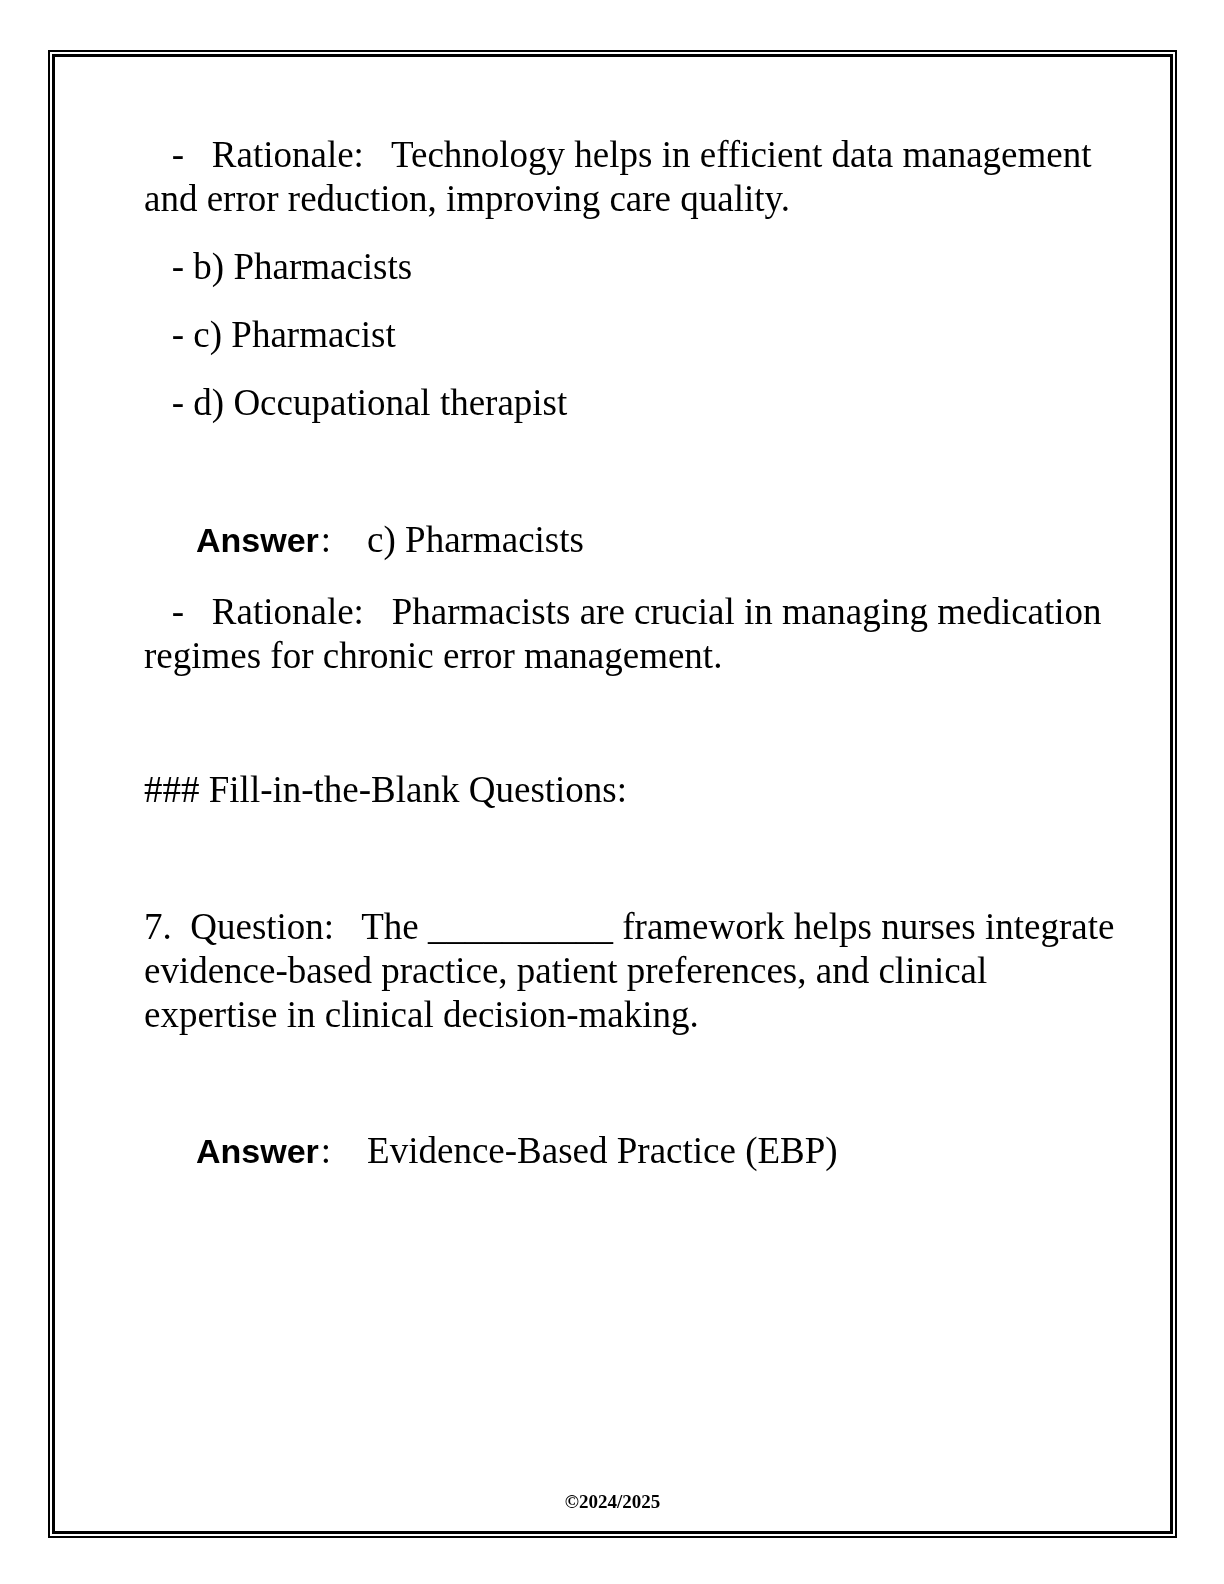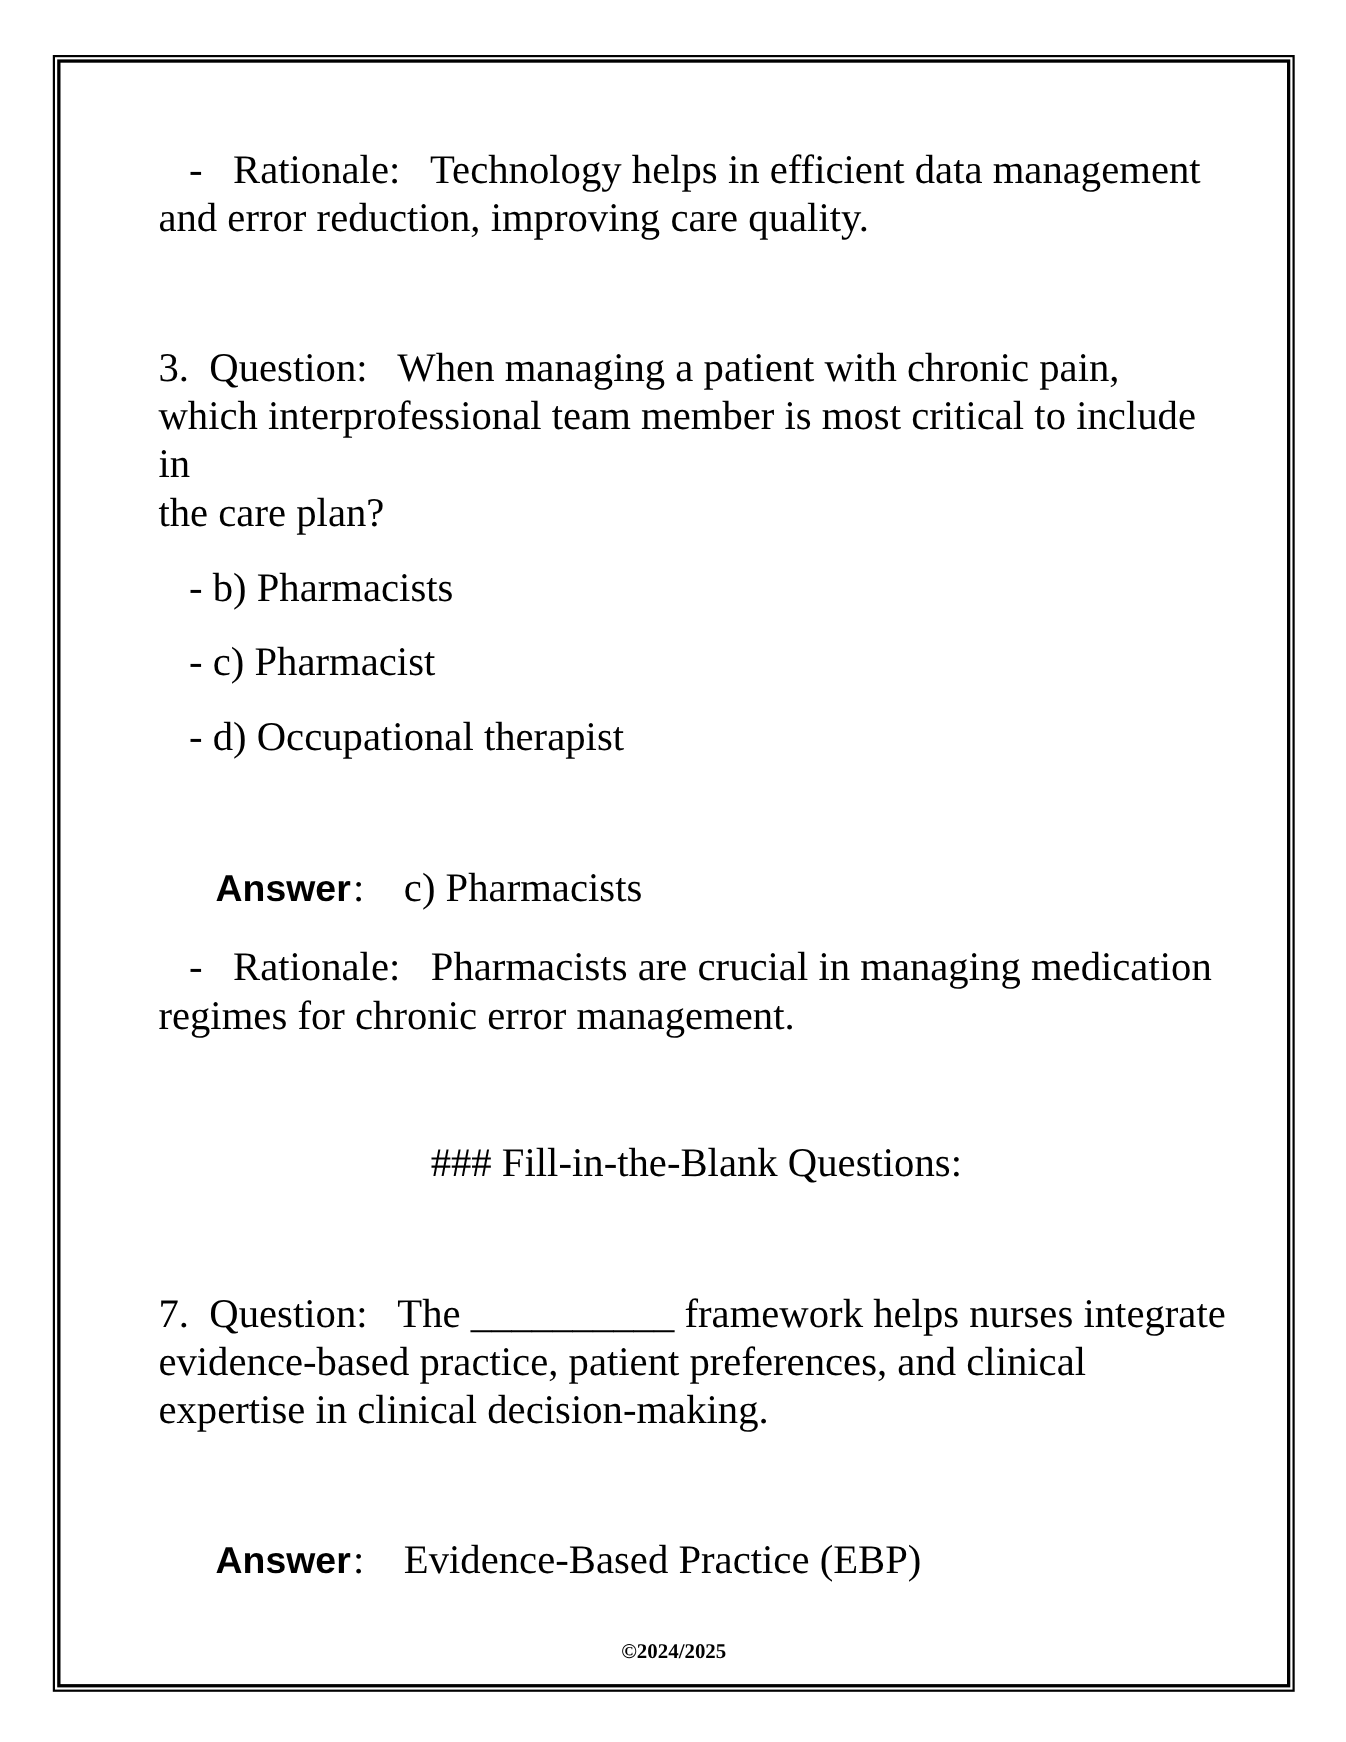--- a/index.html
+++ b/index.html
@@ -39,21 +39,21 @@
   .para {
     margin: 0;
     font-size: 37px;
     line-height: 44px;
     white-space: pre-wrap;
     font-weight: normal;
   }
   .mt-first { margin-top: 38px; }
   .mt-block  { margin-top: 92px; }
   .mt-block2 { margin-top: 93px; }
-  .mt-block3 { margin-top: 90px; text-align: center; }
+  .mt-block3 { margin-top: 90px; }
   .mt-opt-first { margin-top: 25px; }
   .mt-opt { margin-top: 24px; }
   .mt-small { margin-top: 28px; }
   .answer-line { padding-left: 52px; }
   .answer-label {
     font-family: "Liberation Sans", "DejaVu Sans", sans-serif;
     font-weight: bold;
     font-size: 34px;
   }
   .answer-colon { margin-left: 2px; }
@@ -72,23 +72,20 @@
 </style>
 </head>
 <body>
 
 <div class="page">
   <div class="border-outer">
     <div class="border-inner">
       <div class="content">
         <p class="para mt-first">   -   Rationale:   Technology helps in efficient data management
 and error reduction, improving care quality.</p>
-        <p class="para mt-block">3.  Question:   When managing a patient with chronic pain,
-which interprofessional team member is most critical to include in
-the care plan?</p>
         <p class="para mt-opt">   - b) Pharmacists</p>
         <p class="para mt-opt">   - c) Pharmacist</p>
         <p class="para mt-opt">   - d) Occupational therapist</p>
         <p class="para answer-line mt-block2"><span class="answer-label">Answer</span><span class="answer-colon">:</span><span class="answer-value">c) Pharmacists</span></p>
         <p class="para mt-small">   -   Rationale:   Pharmacists are crucial in managing medication
 regimes for chronic error management.</p>
         <p class="para mt-block3">### Fill-in-the-Blank Questions:</p>
         <p class="para mt-block2">7.  Question:   The __________ framework helps nurses integrate
 evidence-based practice, patient preferences, and clinical
 expertise in clinical decision-making.</p>

